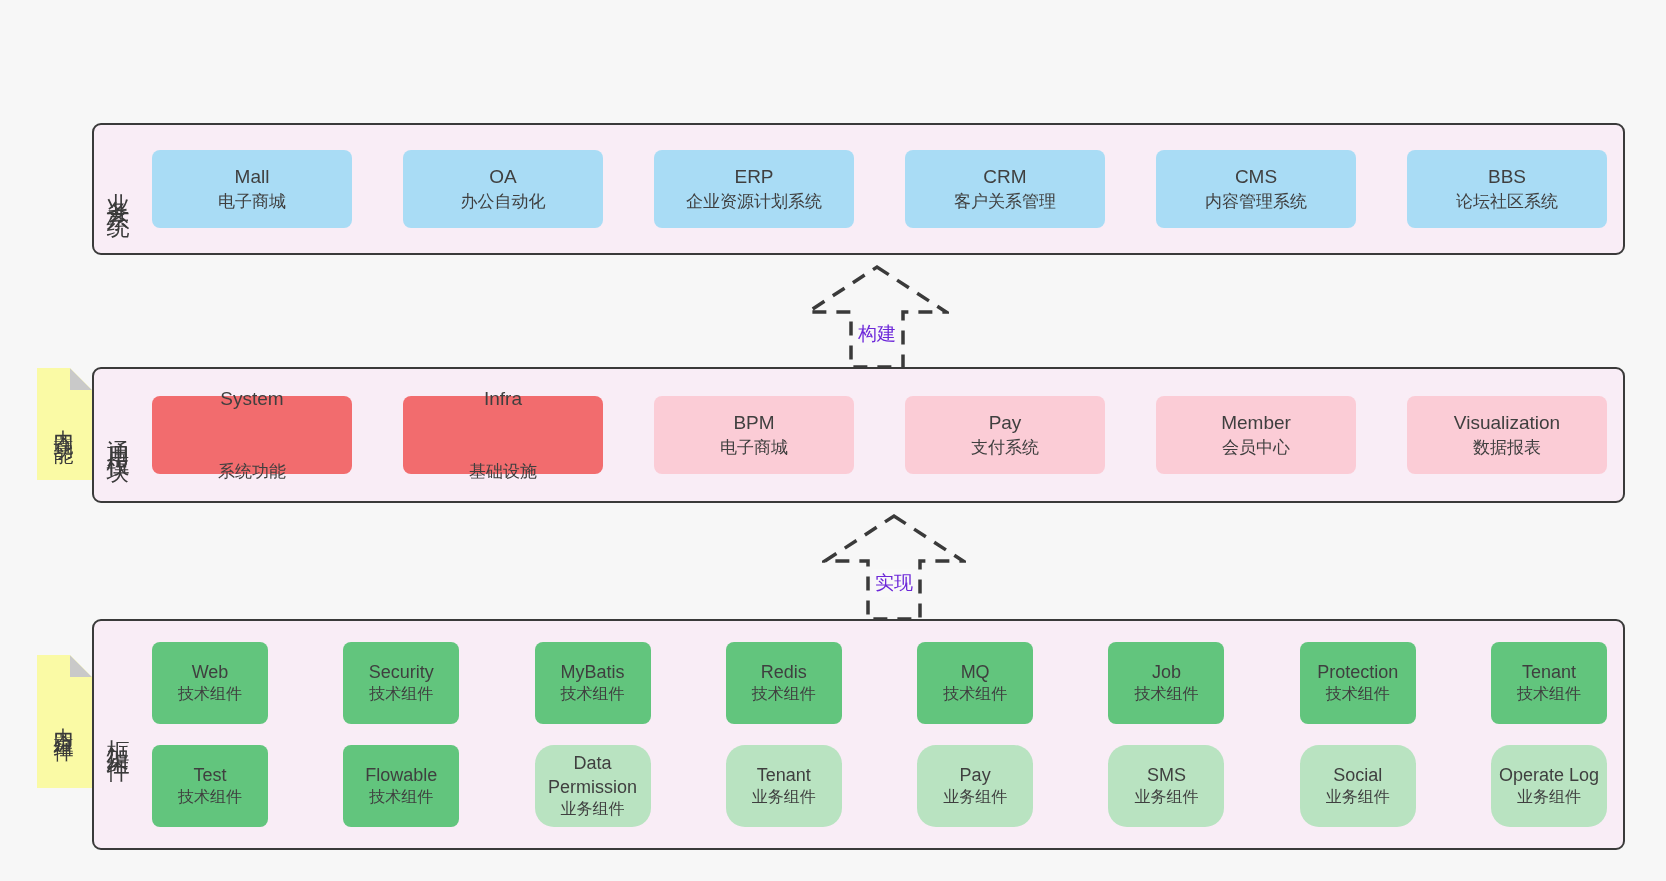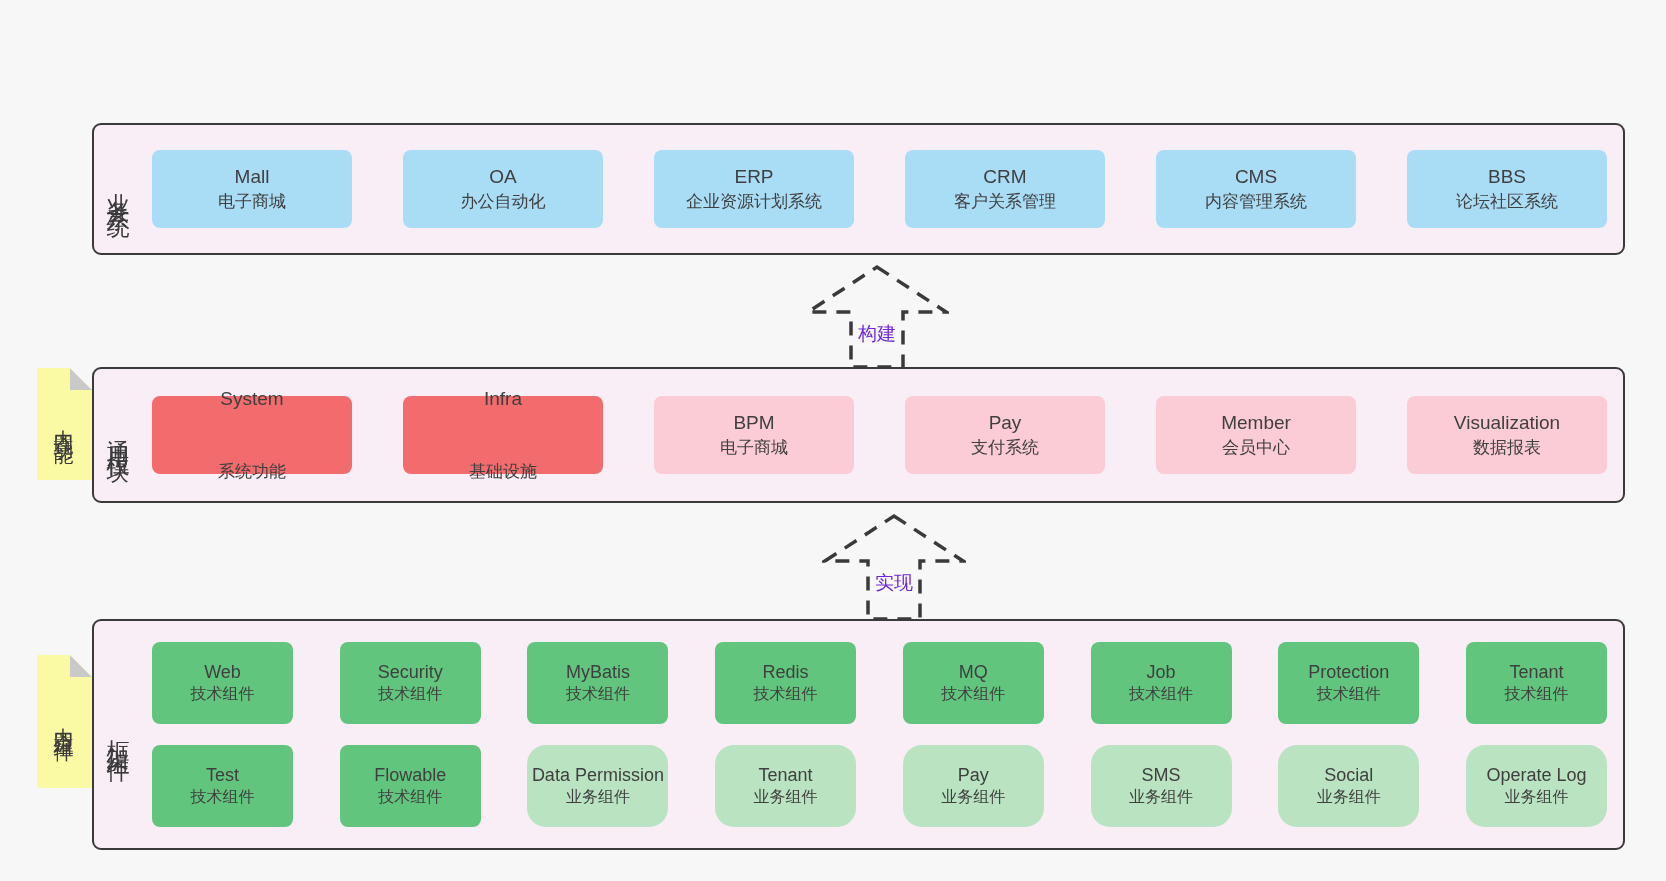--- a/index.html
+++ b/index.html
@@ -45,21 +45,21 @@
   .box{
     box-sizing:border-box;
     width:200px;height:78px;
     border-radius:8px;
     display:flex;flex-direction:column;
     align-items:center;justify-content:center;
     text-align:center;
     line-height:1.4;
     padding:2px 4px;
   }
-  .band--components .box{width:141px;height:82px;line-height:1.3;}
+  .band--components .box{width:116px;height:82px;line-height:1.3;}
   .box-title{font-size:19px;}
   .box-sub{font-size:17px;}
   .band--components .box-title{font-size:18px;}
   .band--components .box-sub{font-size:16px;}
   .box--blue{background:var(--blue);}
   .box--red{background:var(--red);gap:47px;}
   .box--pink{background:var(--pink);}
   .box--green{background:var(--green);}
   .box--lightgreen{background:var(--lightgreen);border-radius:19px;}
   

